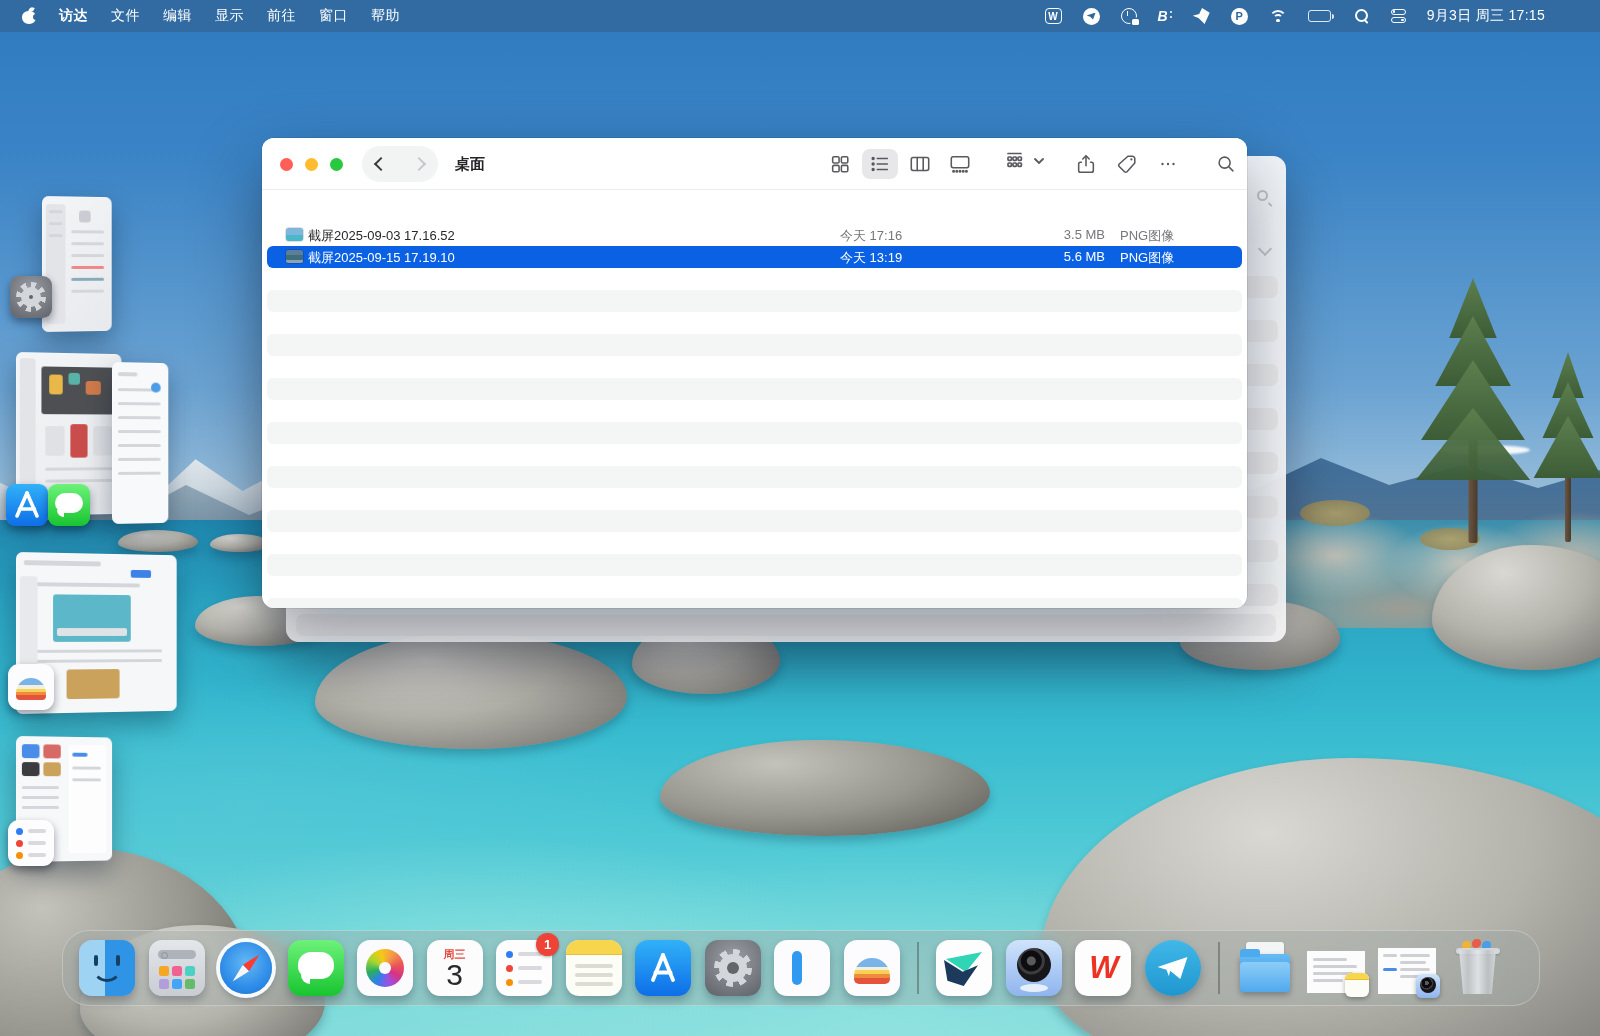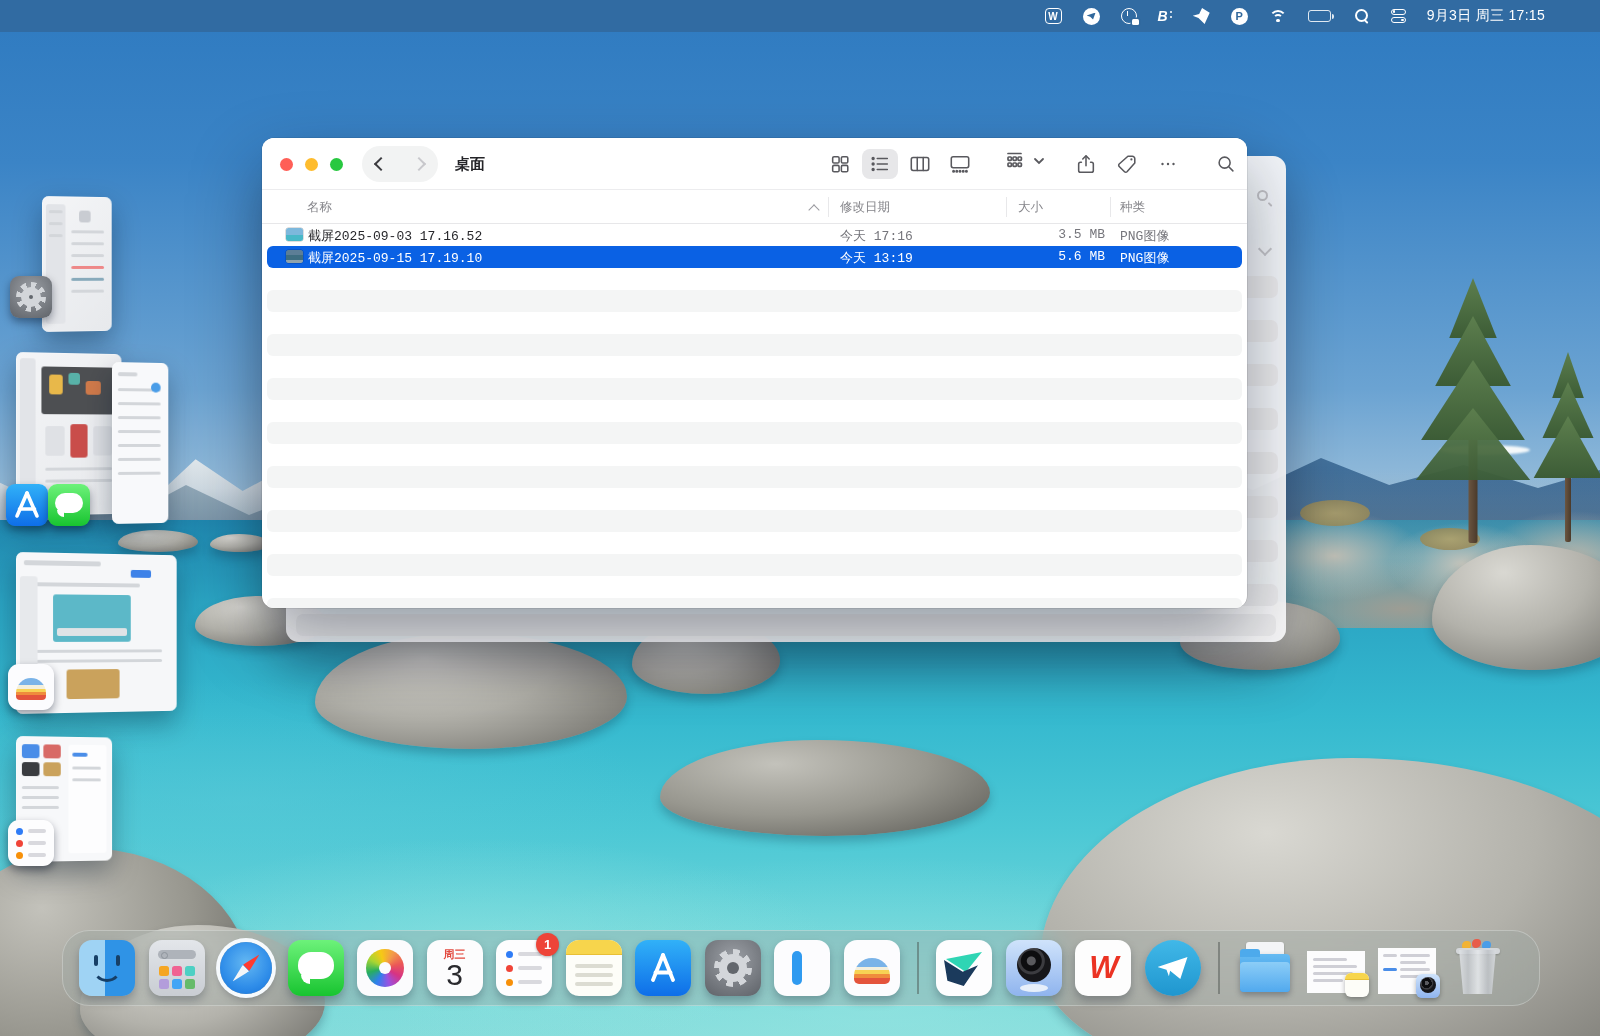--- a/index.html
+++ b/index.html
@@ -120,21 +120,21 @@
   .tb-group { position:absolute; top:11px; display:flex; align-items:center; gap:5px; }
 
   .list-header { position:absolute; left:0; top:52px; width:100%; height:34px; background:#fff; border-bottom:1px solid #e7e7e9;
     font-size:12.5px; color:#85858a; }
   .list-header .hcol { position:absolute; top:9px; cursor:default; }
   .hdiv { position:absolute; top:7px; width:1px; height:20px; background:#e8e8ea; }
   .sort-ind { position:absolute; left:548px; top:13px; width:9px; height:9px; }
   .sort-ind::before { content:''; position:absolute; left:0; top:3px; width:7px; height:7px; border-left:1.8px solid #9a9a9f; border-top:1.8px solid #9a9a9f; transform:rotate(45deg); }
 
   .rows { position:absolute; left:0; top:86px; width:100%; bottom:0; }
-  .row { position:relative; height:22px; font-size:13px;font-family:Liberation Mono, monospace; }
+  .row { position:relative; height:22px; font-size:13px; }
   .row:nth-child(even)::before { content:''; position:absolute; inset:0 5px; background:#f4f5f5; border-radius:6px; }
   .row.selected::before { content:''; position:absolute; inset:0 5px; background:#0a61e4; border-radius:6px; }
   .row .cell { position:absolute; top:3px; color:#28282c; z-index:2; white-space:nowrap; }
   .row .c-date, .row .c-size, .row .c-kind { color:#76767c; }
   .row.selected .cell { color:#fff; }
   .row .c-name { left:46px; }
   .row .c-date { left:578px; }
   .row .c-size { left:740px; width:103px; text-align:right; }
   .row .c-kind { left:858px; }
   .thumb { position:absolute; left:24px; top:4px; width:17px; height:13px; border-radius:2.5px; z-index:2;
@@ -265,20 +265,34 @@
   </div>
   <div class="tree" style="left:1528px;top:352px;width:80px;height:190px;">
     <div class="trunk" style="top:90px;width:6px;height:100px;"></div>
     <div class="layer" style="top:0;width:36px;height:46px;"></div>
     <div class="layer" style="top:30px;width:58px;height:56px;"></div>
     <div class="layer" style="top:64px;width:78px;height:62px;"></div>
   </div>
 </div>
 
 <div id="menubar">
+  <div class="mb-left">
+    <div class="apple-logo">
+        <div class="body"></div>
+        <div class="leaf"></div>
+        <div class="bite"></div>
+      </div>
+    <span class="mb-item appname">访达</span>
+    <span class="mb-item">文件</span>
+    <span class="mb-item">编辑</span>
+    <span class="mb-item">显示</span>
+    <span class="mb-item">前往</span>
+    <span class="mb-item">窗口</span>
+    <span class="mb-item">帮助</span>
+  </div>
   <div class="mb-right">
     <span class="mb-ic ic-wps">W</span>
     <span class="mb-ic ic-tg"></span>
     <span class="mb-ic ic-lockclock"></span>
     <span class="mb-ic ic-b">B</span>
     <span class="mb-ic ic-bird"></span>
     <span class="mb-ic ic-p">P</span>
     <span class="mb-ic ic-wifi">
         <i class="a1"></i>
         <i class="a2"></i>
@@ -486,30 +500,20 @@
         </svg>
     </div>
     <div class="tb-btn" style="left:946px;">
       <svg width="22" height="22" viewBox="0 0 24 24">
           <circle cx="10.5" cy="10.5" r="6"></circle>
           <path d="M15 15l4.5 4.5"></path>
         </svg>
     </div>
   </div>
 
-  <div class="list-header">
-    <span class="hcol" style="left:45px;">名称</span>
-    <span class="sort-ind"></span>
-    <div class="hdiv" style="left:566px;"></div>
-    <span class="hcol" style="left:578px;">修改日期</span>
-    <div class="hdiv" style="left:744px;"></div>
-    <span class="hcol" style="left:756px;">大小</span>
-    <div class="hdiv" style="left:848px;"></div>
-    <span class="hcol" style="left:858px;">种类</span>
-  </div>
 
   <div class="rows">
     <div class="row">
       <span class="thumb t1"></span>
       <span class="cell c-name">截屏2025-09-03 17.16.52</span>
       <span class="cell c-date">今天 17:16</span>
       <span class="cell c-size">3.5 MB</span>
       <span class="cell c-kind">PNG图像</span>
     </div>
     <div class="row selected">

